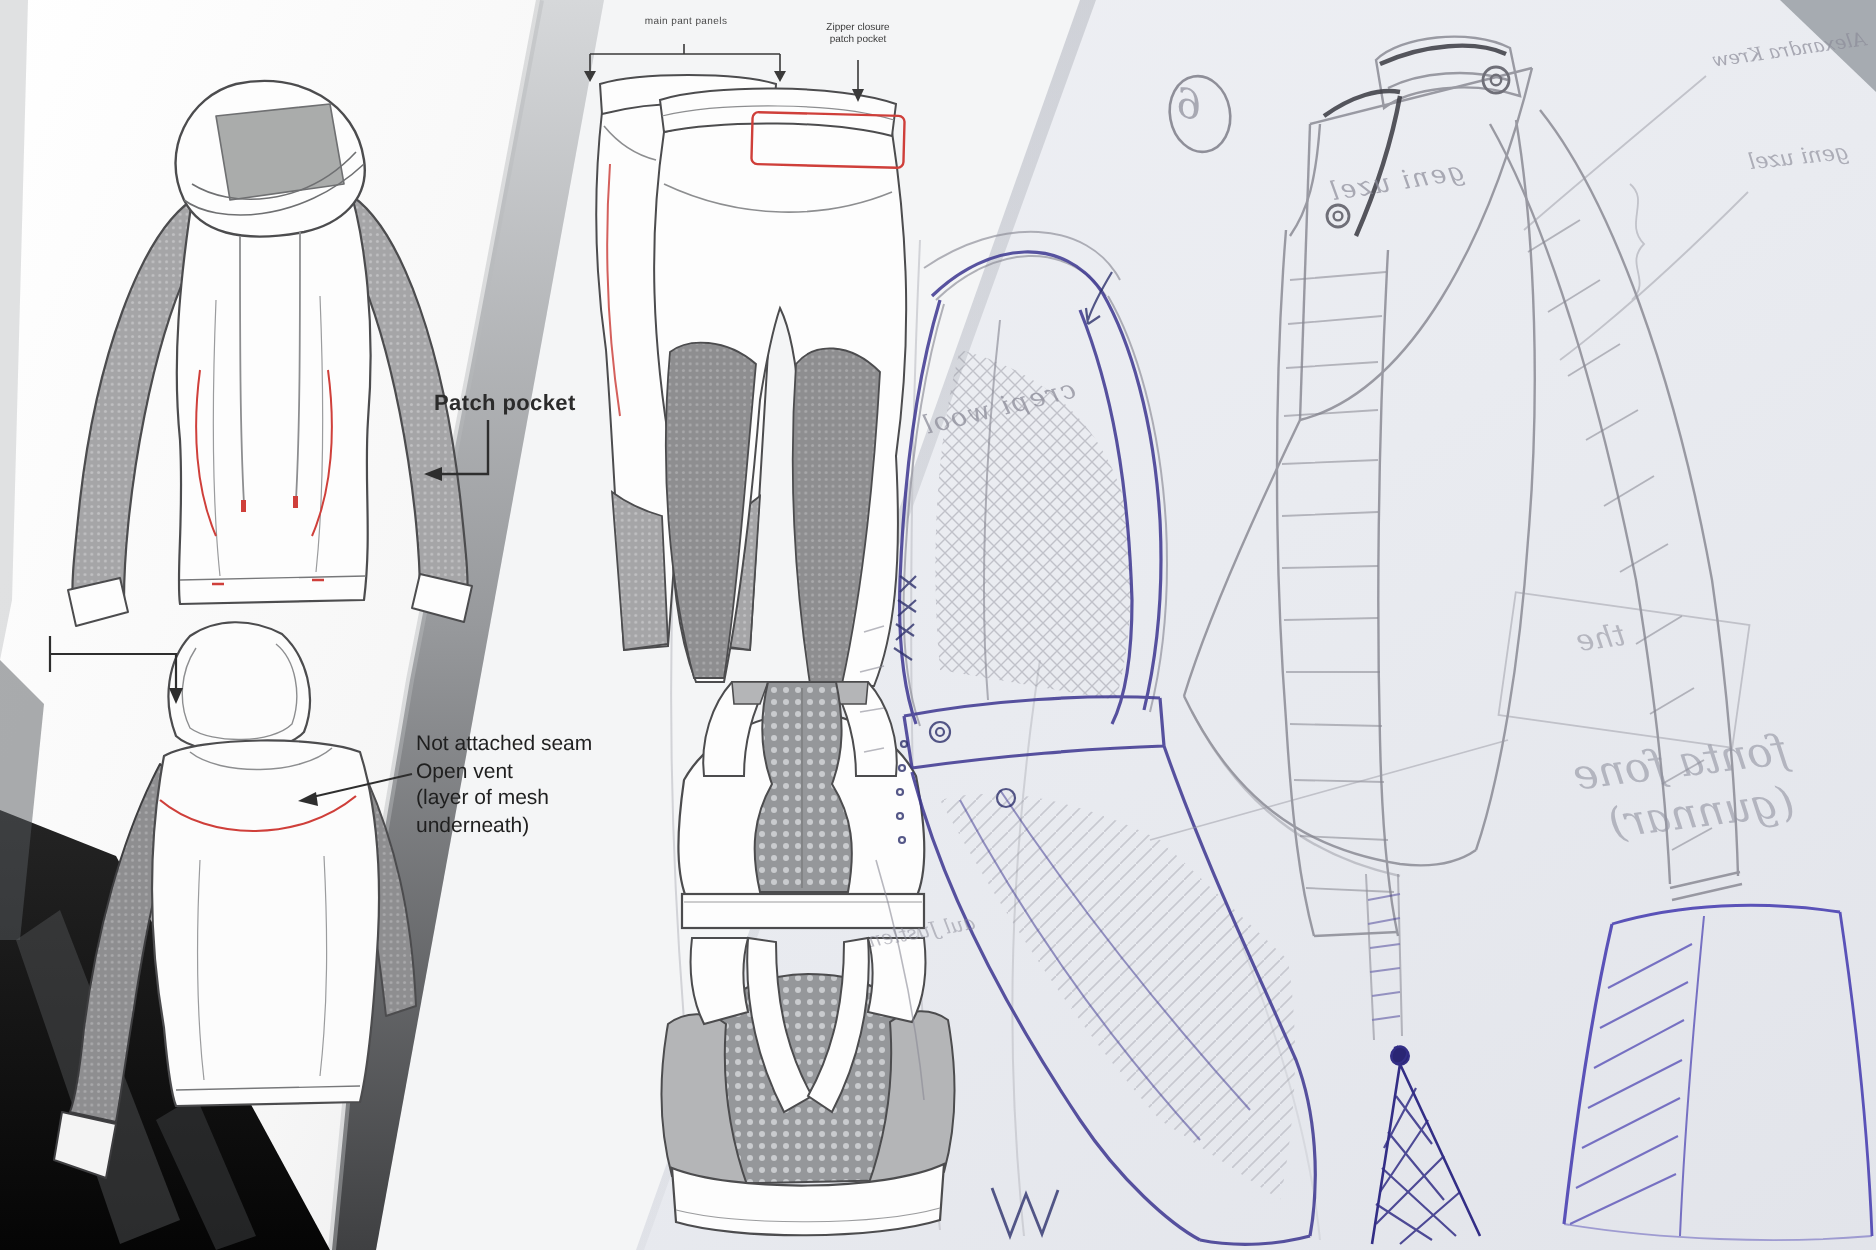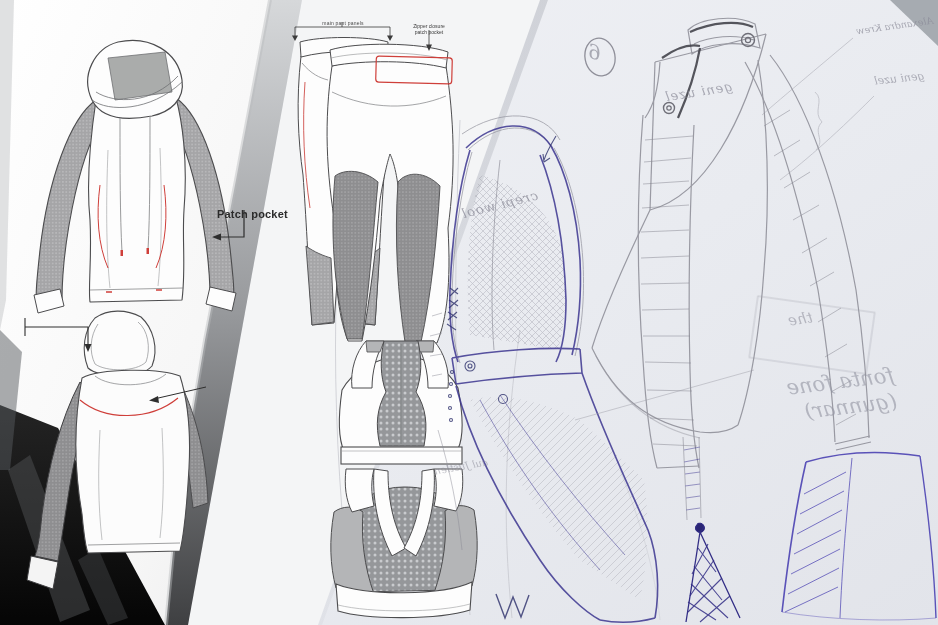--- a/index.html
+++ b/index.html
@@ -1,19 +1,19 @@
 <!DOCTYPE html>
 <html><head>
 <meta charset="utf-8">
 <style>
   html,body{margin:0;padding:0;background:#222;}
   #stage{position:relative;width:938px;height:625px;overflow:hidden;background:#0c0c0c;
          font-family:"Liberation Sans", sans-serif;}
   #art{position:absolute;left:0;top:0;}
-  .lbl{position:absolute;color:#222;margin-top:12px;}
+  .lbl{position:absolute;color:#222;}
   .lbl span{display:block;}
   .patch{left:217px;top:196px;font-size:11px;font-weight:600;letter-spacing:.2px;color:#2b2b2b;}
   .notatt{left:208px;top:366px;font-size:10.5px;line-height:13.5px;font-weight:500;color:#1f1f1f;}
   .pant{left:297px;top:8px;width:92px;text-align:center;font-size:5px;color:#4a4a4a;letter-spacing:.2px;}
   .zip{left:400px;top:11px;width:58px;text-align:center;font-size:5px;line-height:6px;color:#3a3a3a;}
   .hw{position:absolute;font-family:"DejaVu Serif", serif;font-style:italic;color:#8c8c99;}
   .hw-crepi{left:460px;top:196px;font-size:13px;line-height:17px;letter-spacing:1px;opacity:.75;
             transform:scaleX(-1) rotate(14deg);}
   .hw-geni{left:664px;top:84px;font-size:13px;line-height:16px;letter-spacing:1px;opacity:.7;
            transform:scaleX(-1) rotate(9deg);}
@@ -300,20 +300,26 @@
   </g>
   <g stroke="#8f8f99" stroke-width="1" opacity=".6">
     <path d="M683,437 L687,520 M699,437 L701,518"></path>
     <path d="M684,450 l16,-3 M684,462 l16,-3 M685,474 l15,-2 M685,486 l15,-2 M686,498 l14,-2 M686,510 l14,-2" stroke="#3b338f" opacity=".8"></path>
   </g>
 </g>
 </svg>
 
 <div class="lbl patch">Patch pocket</div>
 
+<div class="lbl notatt">
+  <span>Not attached seam</span>
+  <span>Open vent</span>
+  <span>(layer of mesh</span>
+  <span>underneath)</span>
+</div>
 
 <div class="lbl pant">main pant panels</div>
 
 <div class="lbl zip">
   <span>Zipper closure</span>
   <span>patch pocket</span>
 </div>
 
 <div class="hw hw-crepi">
   <span>crepi</span>

